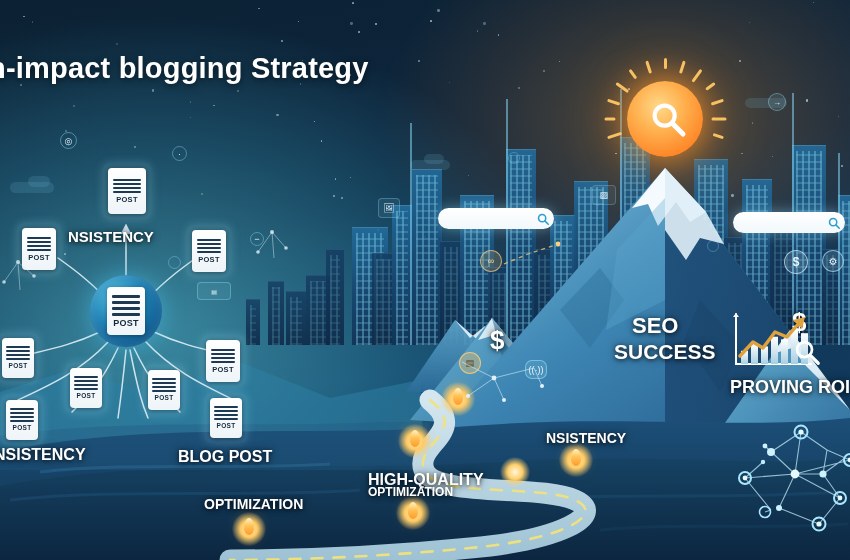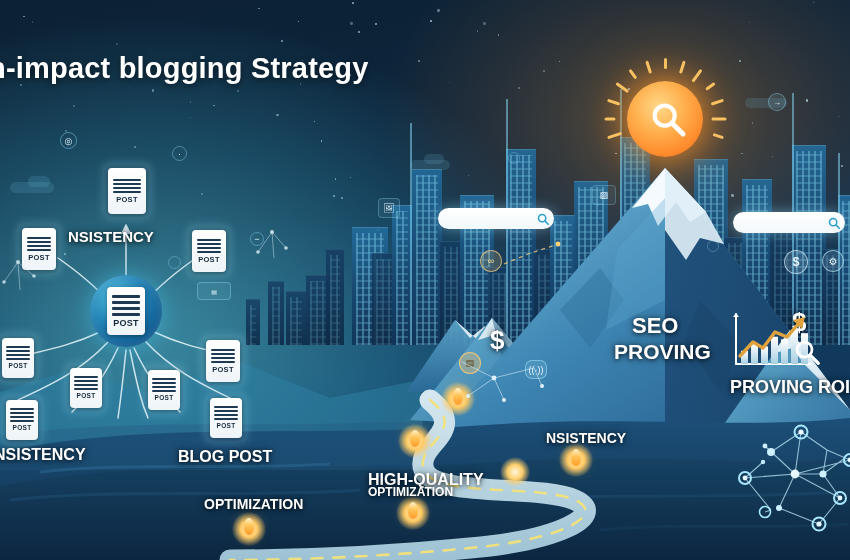--- a/index.html
+++ b/index.html
@@ -580,16 +580,16 @@
   <div id="page-title">h-impact blogging Strategy</div>
 
   <div class="lab" style="left:68px;top:228px;font-size:15px;">NSISTENCY</div>
   <div class="lab" style="left:-6px;top:446px;font-size:16px;">NSISTENCY</div>
   <div class="lab" style="left:178px;top:448px;font-size:16px;">BLOG POST</div>
   <div class="lab" style="left:204px;top:496px;font-size:14px;">OPTIMIZATION</div>
   <div class="lab" style="left:368px;top:471px;font-size:16px;">HIGH-QUALITY</div>
   <div class="lab" style="left:368px;top:485px;font-size:12px;">OPTIMIZATION</div>
   <div class="lab" style="left:546px;top:430px;font-size:14px;">NSISTENCY</div>
   <div class="lab" style="left:632px;top:313px;font-size:22px;">SEO</div>
-  <div class="lab" style="left:614px;top:340px;font-size:21px;">PROVING</div>
+  <div class="lab" style="left:614px;top:340px;font-size:21px;">SUCCESS</div>
   <div class="lab" style="left:730px;top:377px;font-size:18px;">PROVING ROI</div>
 
 </div>
 
 </body></html>

